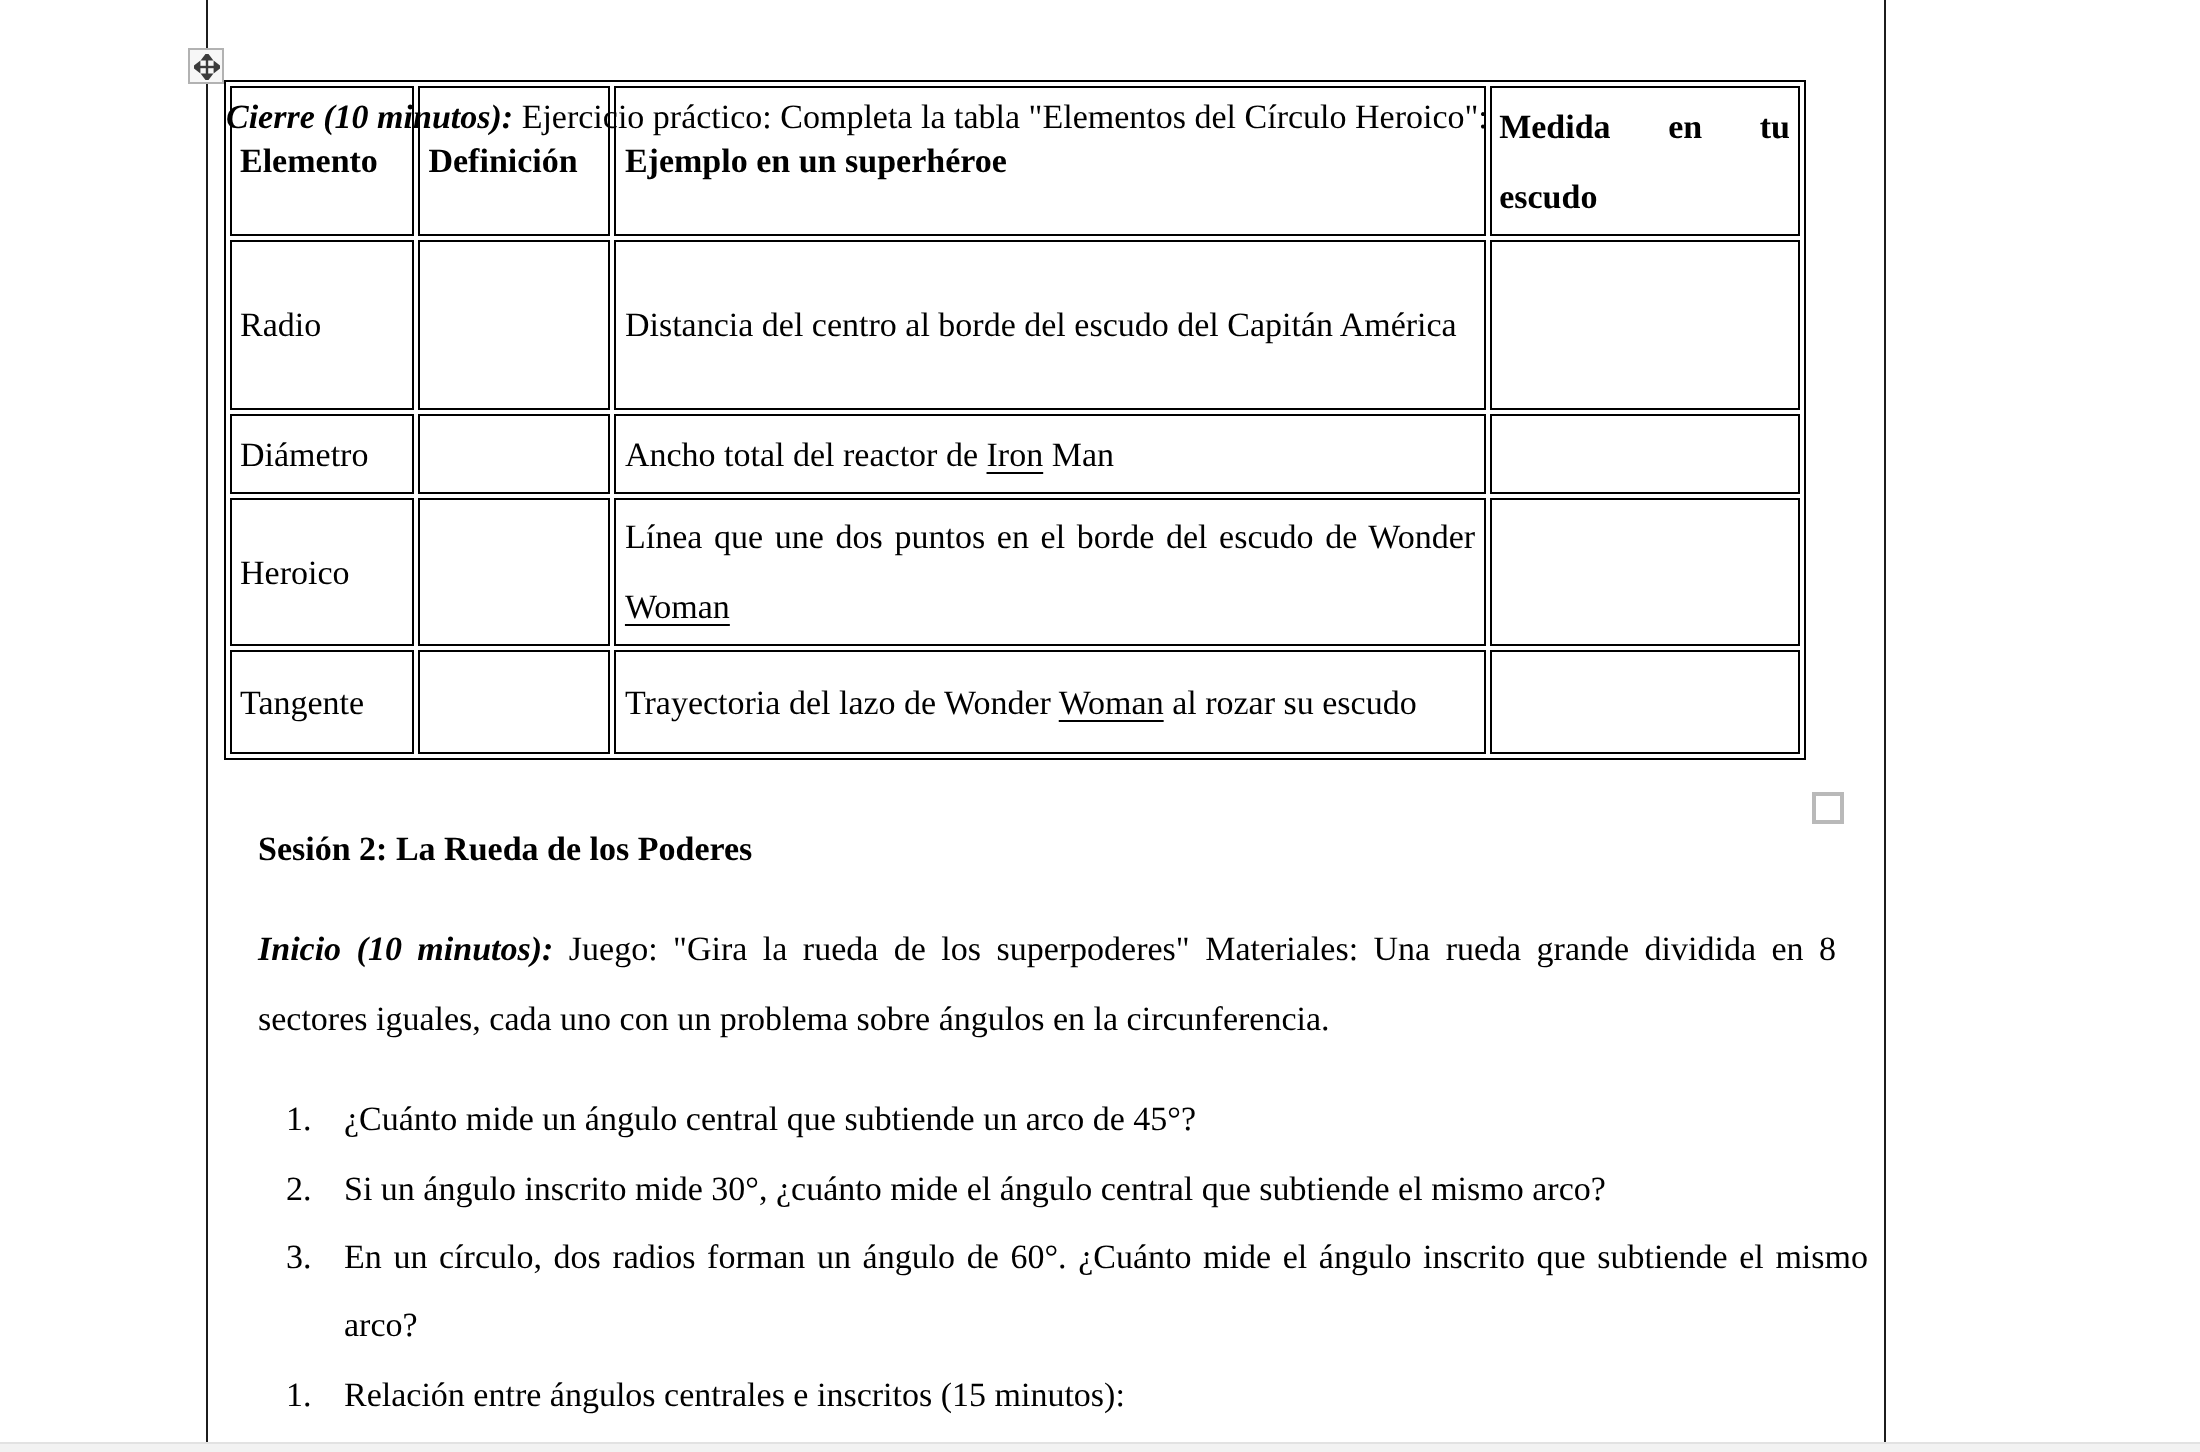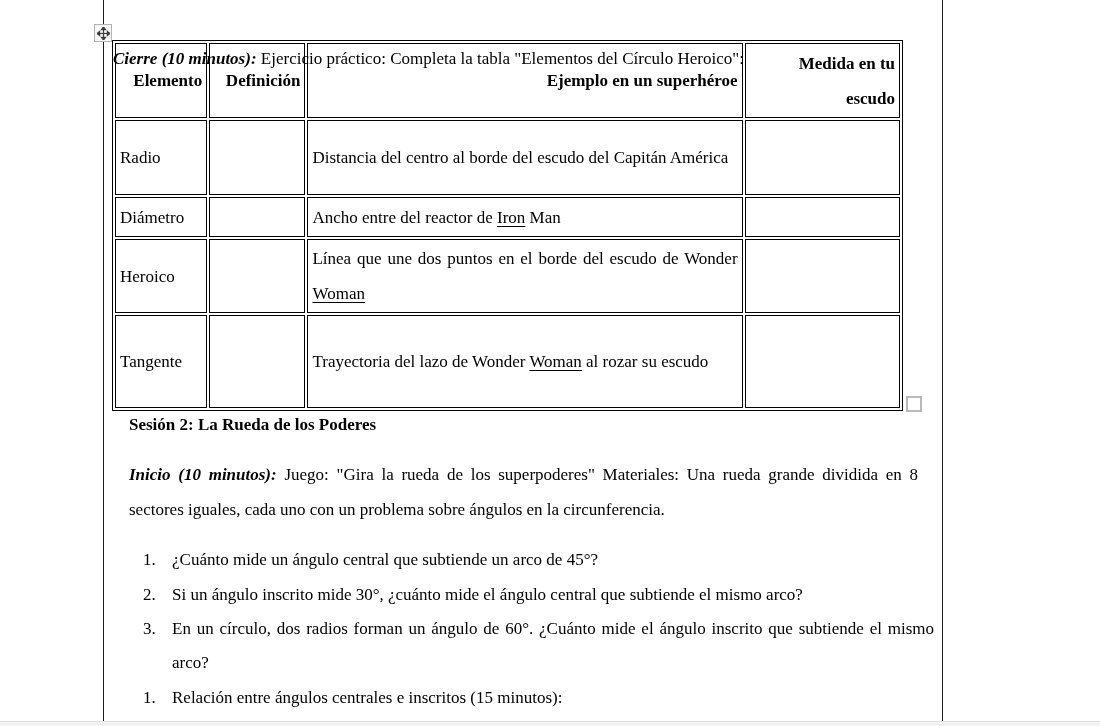--- a/index.html
+++ b/index.html
@@ -39,21 +39,21 @@
     border-collapse: separate; border-spacing: 2px;
     border: 1px solid #000;
   }
   table.heroic td {
     border: 1px solid #000;
     vertical-align: middle;
     padding: 1px 4px;
     line-height: 35px;
     overflow: hidden;
   }
-  table.heroic .hdr td { font-weight: bold; text-align: right; }
+  table.heroic .hdr td { font-weight: bold; }
   td.just { text-align: justify; }
 
   
   .flow {
     position: absolute; left: 113px; top: 392px; width: 821px;
     line-height: 34.4px;
   }
   .flow p { margin: 16px; }
   .session-heading { font-weight: bold; }
   .p-just { text-align: justify; }
@@ -112,39 +112,39 @@
       <col style="width:434px">
       <col style="width:155px">
     </colgroup>
   <tbody>
       <tr class="hdr" style="height:75px">
     <td>Elemento</td>
     <td>Definición</td>
     <td>Ejemplo en un superhéroe</td>
     <td class="just">Medida en tu escudo</td>
   </tr>
-  <tr style="height:75px">
+  <tr style="height:85px">
     <td>Radio</td>
     <td></td>
     <td class="just"><span>Distancia del centro al borde del escudo del Capitán América</span></td>
     <td></td>
   </tr>
   <tr style="height:40px">
     <td>Diámetro</td>
     <td></td>
-    <td class="just"><span>Ancho entre del reactor de </span><span class="misspell">Iron</span><span> Man</span></td>
+    <td class="just"><span>Ancho total del reactor de </span><span class="misspell">Iron</span><span> Man</span></td>
     <td></td>
   </tr>
   <tr style="height:74px">
     <td>Heroico</td>
     <td></td>
     <td class="just"><span>Línea que une dos puntos en el borde del escudo de Wonder </span><span class="misspell">Woman</span></td>
     <td></td>
   </tr>
-  <tr style="height:93px">
+  <tr style="height:52px">
     <td>Tangente</td>
     <td></td>
     <td class="just"><span>Trayectoria del lazo de Wonder </span><span class="misspell">Woman</span><span> al rozar su escudo</span></td>
     <td></td>
   </tr>
 </tbody>
   </table>
 
 <div class="square-marker"></div>
 

